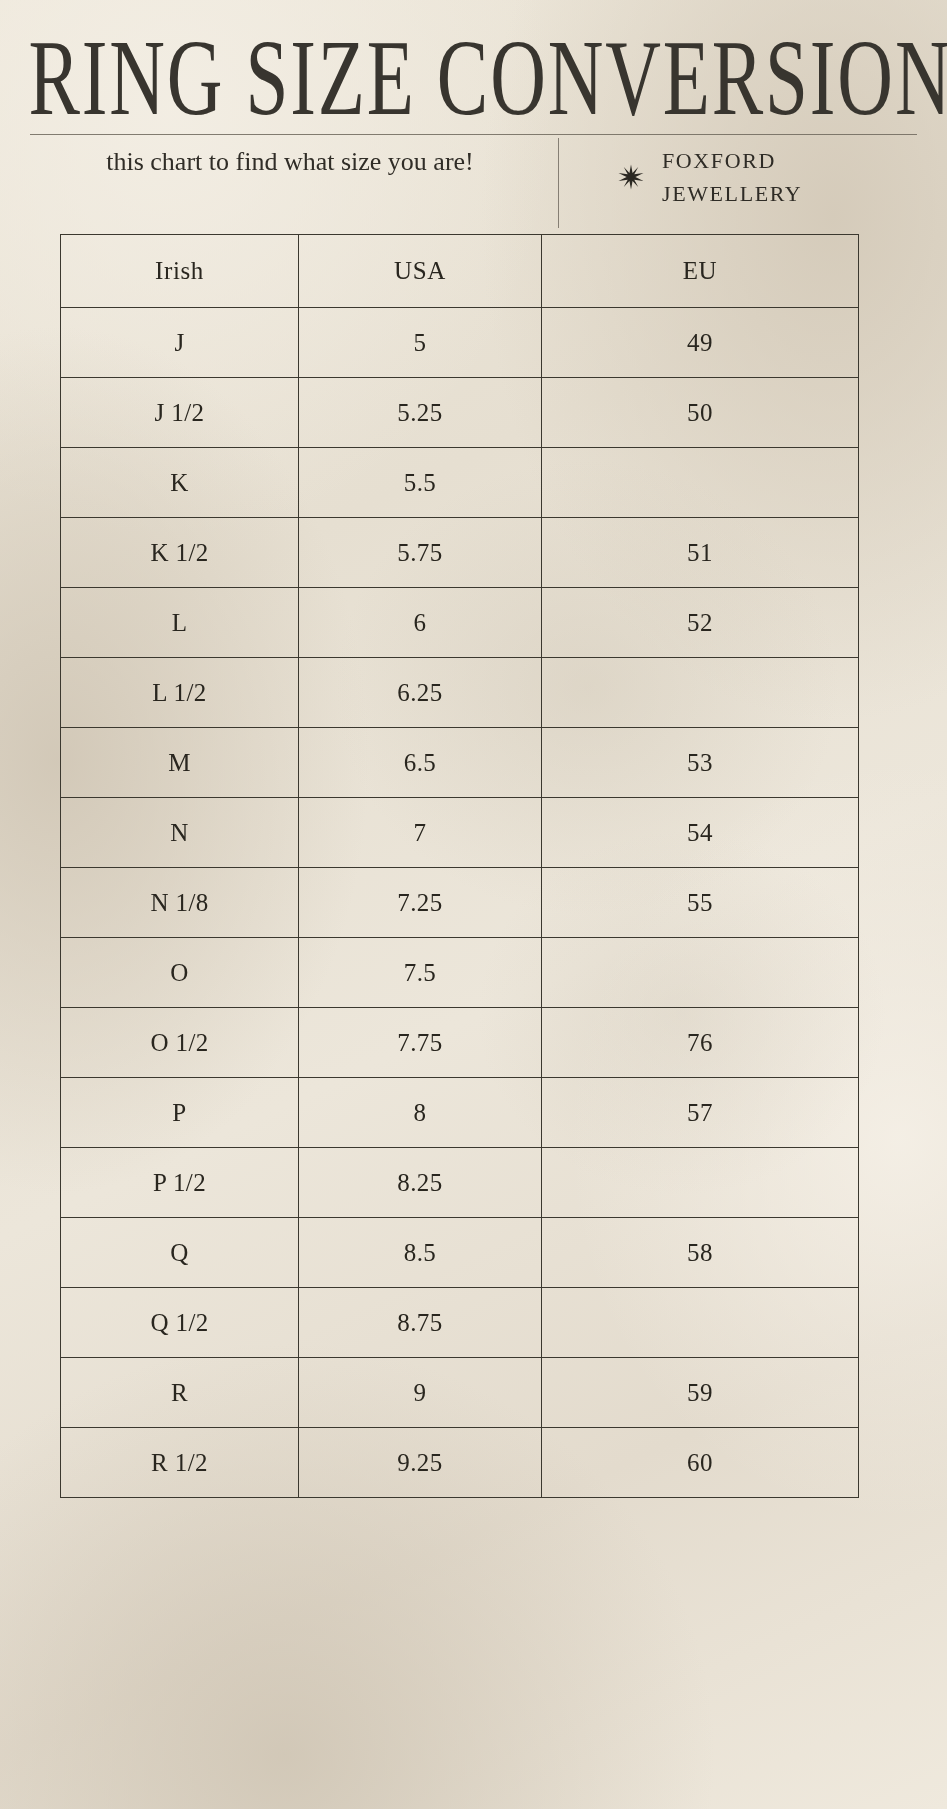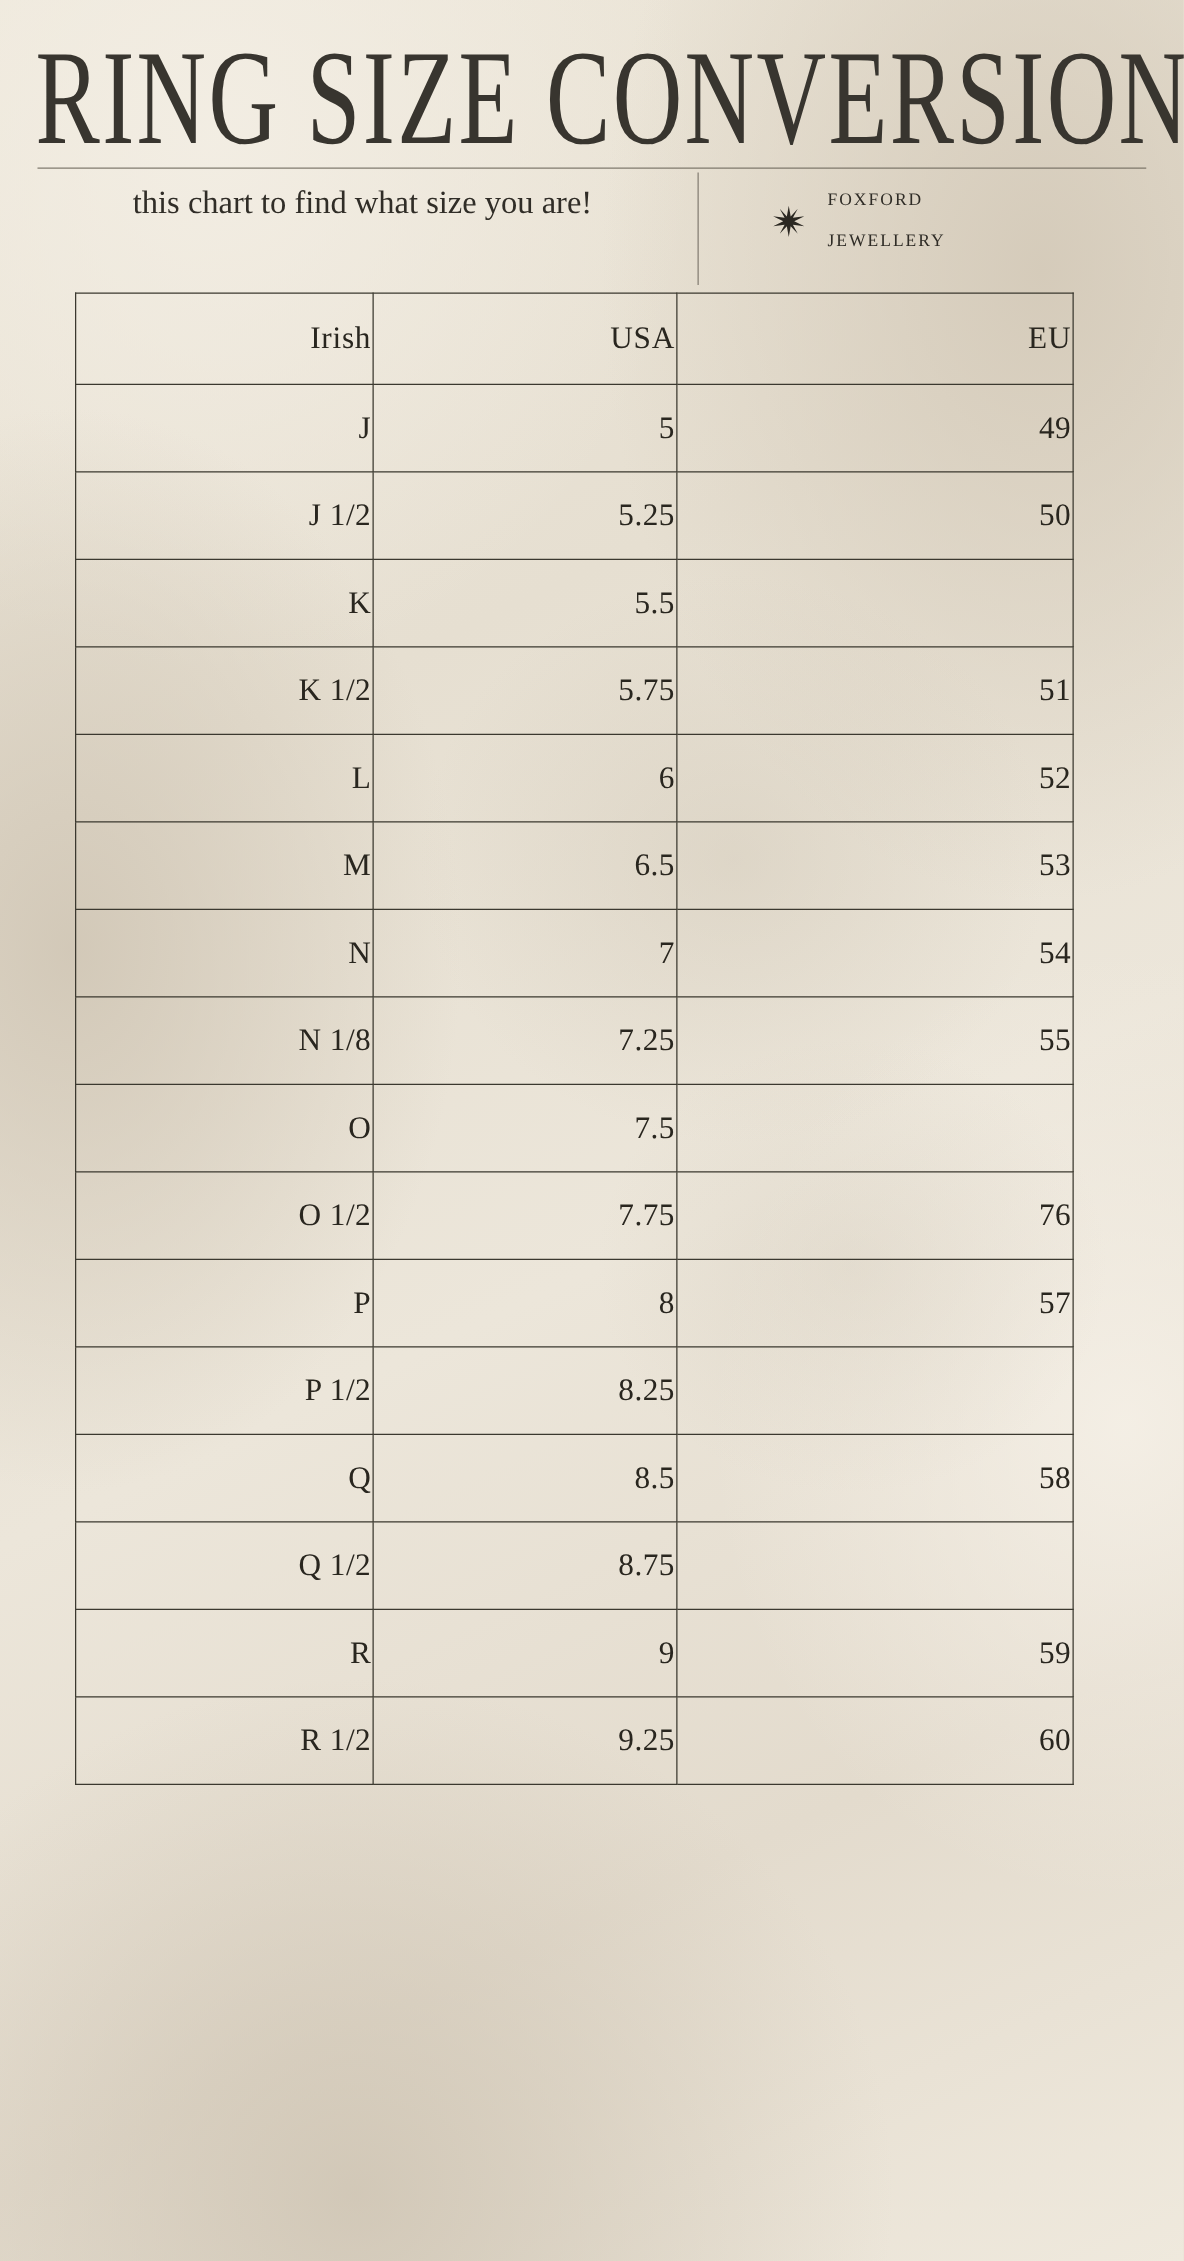--- a/index.html
+++ b/index.html
@@ -115,21 +115,21 @@
     padding-left: 28px;
   }
   .logo-star {
     width: 26px;
     height: 26px;
     flex: 0 0 26px;
     line-height: 0;
   }
   .logo-star svg { display: block; }
   .logo-words {
-    font-size: 14px;
+    font-size: 22px;
     line-height: 33px;
     letter-spacing: 1.6px;
     color: #2f2c26;
     white-space: nowrap;
   }
   .logo-words span { display: block; }
 
   
   .table-wrap {
     position: absolute;
@@ -143,21 +143,21 @@
     table-layout: fixed;
   }
   table.sizes col.c-irish { width: 238px; }
   table.sizes col.c-usa   { width: 243px; }
   table.sizes col.c-eu    { width: 317px; }
 
   table.sizes th,
   table.sizes td {
     border: 1px solid #3b382f;
     height: 67px;
-    text-align: right;
+    text-align: center;
     vertical-align: middle;
     font-weight: 400;
     color: #29261f;
     background: transparent;
   }
   table.sizes th {
     font-size: 25px;
     letter-spacing: 0.6px;
     height: 70px;
   }
@@ -235,20 +235,25 @@
             <td class="irish">K 1/2</td>
             <td class="usa">5.75</td>
             <td class="eu">51</td>
           </tr>
           <tr>
             <td class="irish">L</td>
             <td class="usa">6</td>
             <td class="eu">52</td>
           </tr>
           <tr>
+            <td class="irish">L 1/2</td>
+            <td class="usa">6.25</td>
+            <td class="eu"></td>
+          </tr>
+          <tr>
             <td class="irish">M</td>
             <td class="usa">6.5</td>
             <td class="eu">53</td>
           </tr>
           <tr>
             <td class="irish">N</td>
             <td class="usa">7</td>
             <td class="eu">54</td>
           </tr>
           <tr>

